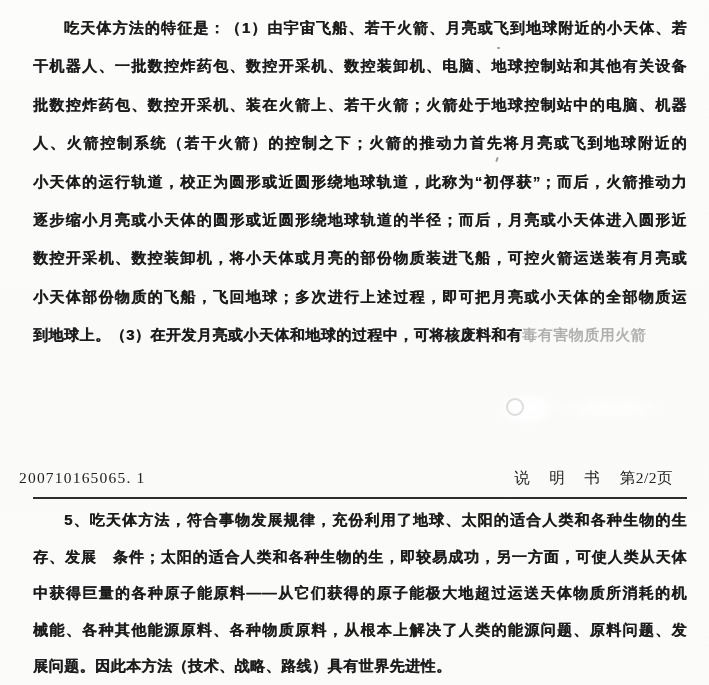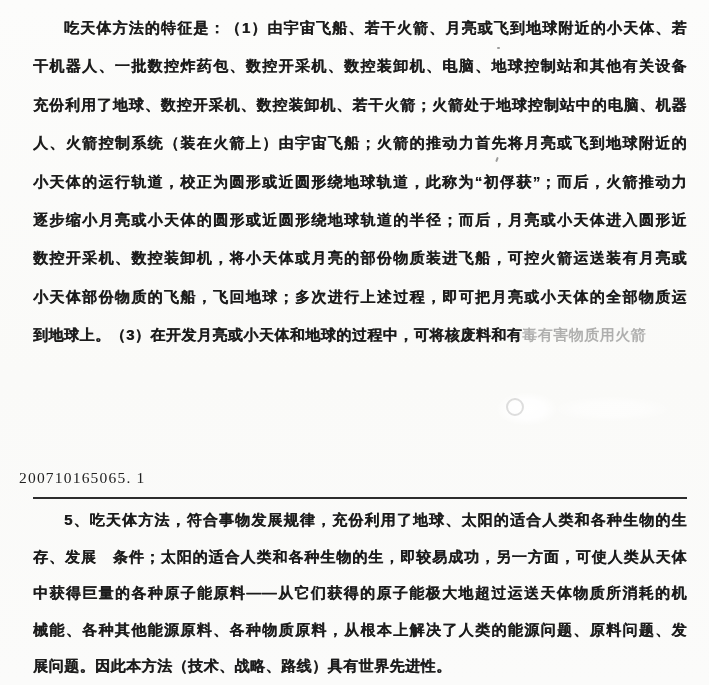--- a/index.html
+++ b/index.html
@@ -95,38 +95,42 @@
   .speck.s2 { left: 496px; top: 157px; width: 2px; height: 5px; transform: rotate(20deg); }
 </style>
 </head>
 <body>
 
 <div class="page">
 
   <div class="para para-1">
     <span class="line indent">吃天体方法的特征是：（1）由宇宙飞船、若干火箭、月亮或飞到地球附近的小天体、若</span>
     <span class="line">干机器人、一批数控炸药包、数控开采机、数控装卸机、电脑、地球控制站和其他有关设备</span>
-    <span class="line">充份利用了地球、数控开采机、数控装卸机、若干火箭；火箭处于地球控制站中的电脑、机器</span>
-    <span class="line">人、火箭控制系统（装在火箭上）由宇宙飞船；火箭的推动力首先将月亮或飞到地球附近的</span>
+    <span class="line">批数控炸药包、数控开采机、装在火箭上、若干火箭；火箭处于地球控制站中的电脑、机器</span>
+    <span class="line">人、火箭控制系统（若干火箭）的控制之下；火箭的推动力首先将月亮或飞到地球附近的</span>
     <span class="line">小天体的运行轨道，校正为圆形或近圆形绕地球轨道，此称为“初俘获”；而后，火箭推动力</span>
     <span class="line">逐步缩小月亮或小天体的圆形或近圆形绕地球轨道的半径；而后，月亮或小天体进入圆形近</span>
     <span class="line">数控开采机、数控装卸机，将小天体或月亮的部份物质装进飞船，可控火箭运送装有月亮或</span>
     <span class="line">小天体部份物质的飞船，飞回地球；多次进行上述过程，即可把月亮或小天体的全部物质运</span>
     <span class="line lastline"><span>到地球上。（3）在开发月亮或小天体和地球的过程中，可将核废料和有</span><span class="faded">毒有害物质用火箭</span></span>
   </div>
 
   <div class="wm-blob b1"></div>
   <div class="wm-blob b2"></div>
   <div class="wm-ring"></div>
 
   <div class="speck s1"></div>
   <div class="speck s2"></div>
 
   <div class="footer">
     <span class="app-number">200710165065. 1</span>
+    <span class="footer-right">
+      <span class="doc-type">说　明　书</span>
+      <span class="page-indicator">第2/2页</span>
+    </span>
   </div>
 
   <div class="rule"></div>
 
   <div class="para para-2">
     <span class="line indent">5、吃天体方法，符合事物发展规律，充份利用了地球、太阳的适合人类和各种生物的生</span>
     <span class="line">存、发展　条件；太阳的适合人类和各种生物的生，即较易成功，另一方面，可使人类从天体</span>
     <span class="line">中获得巨量的各种原子能原料——从它们获得的原子能极大地超过运送天体物质所消耗的机</span>
     <span class="line">械能、各种其他能源原料、各种物质原料，从根本上解决了人类的能源问题、原料问题、发</span>
     <span class="line lastline">展问题。因此本方法（技术、战略、路线）具有世界先进性。</span>

